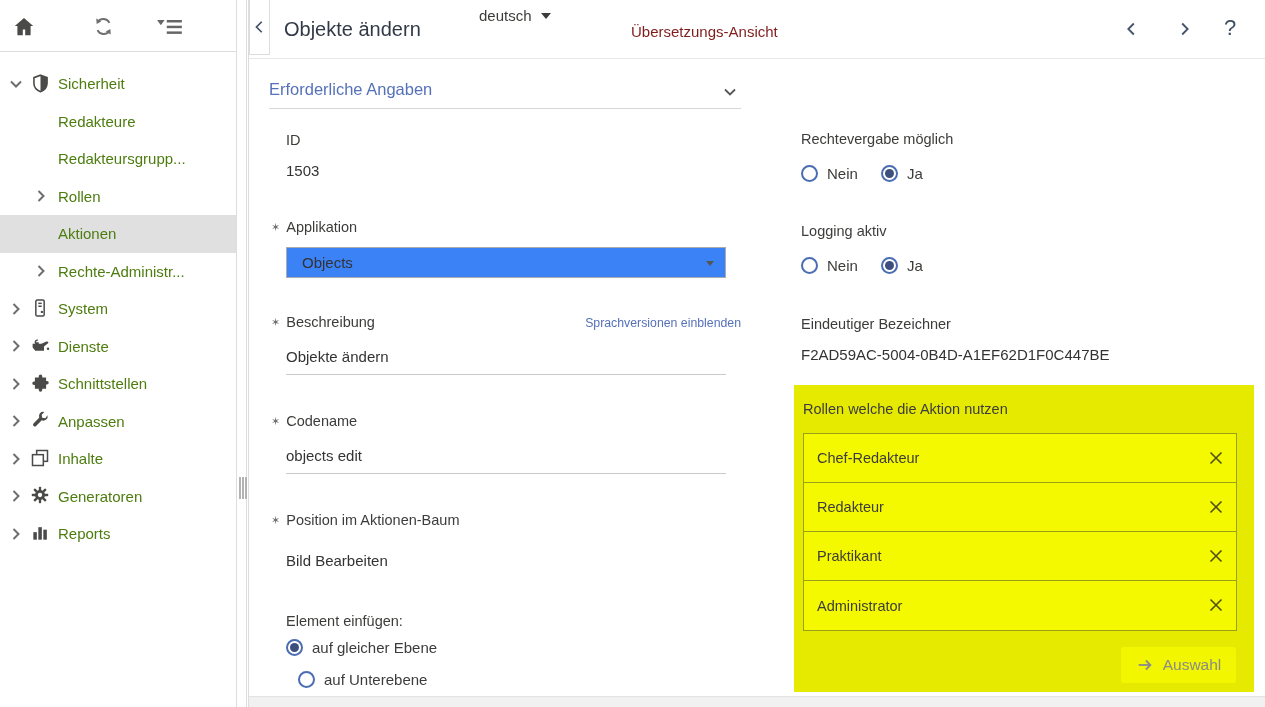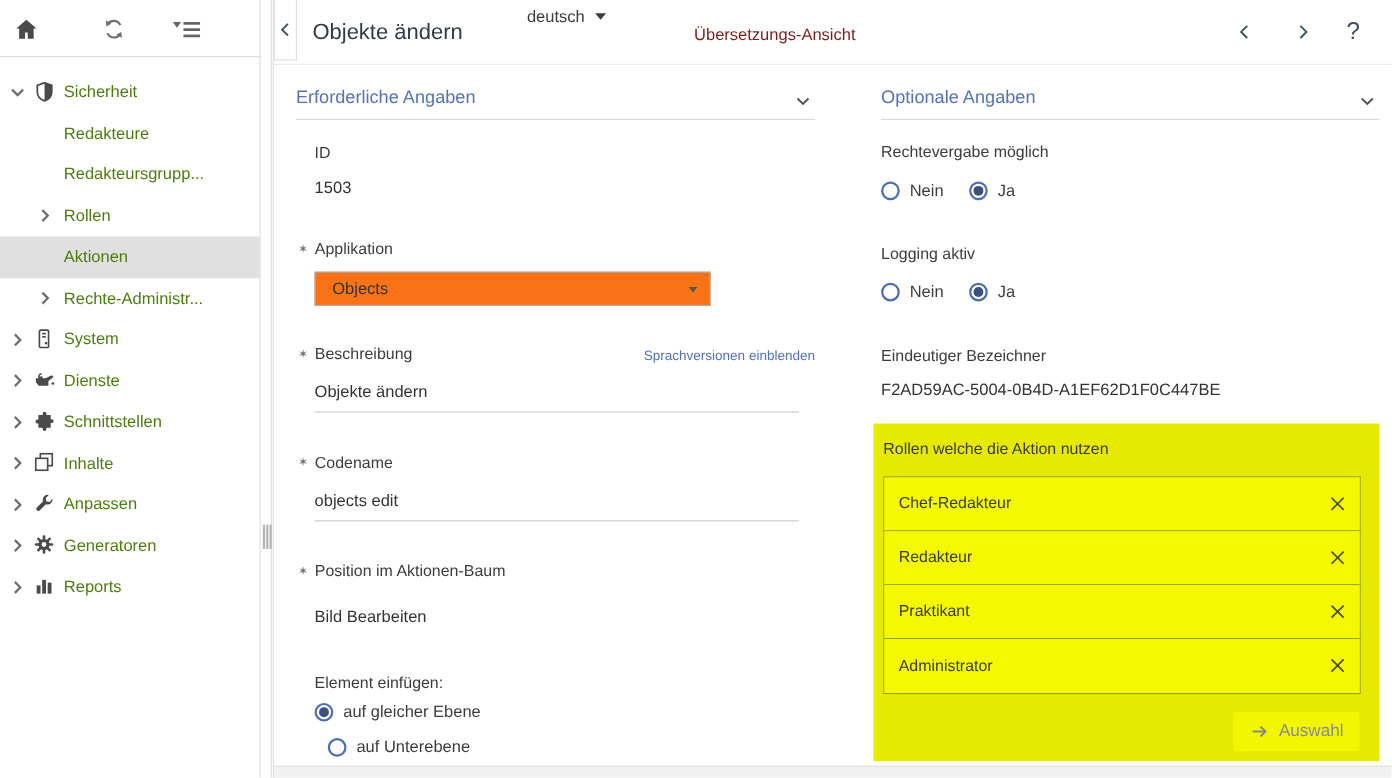--- a/index.html
+++ b/index.html
@@ -47,22 +47,22 @@
   .col-right { left:552px; width:453px; }
 
   .sec-head { position:absolute; top:80px; left:0; right:0; padding-bottom:9px; border-bottom:1px solid #d8d8d8; }
   .sec-title { font-size:16.5px; color:#5571b9; }
   .sec-chev { position:absolute; right:2px; top:3px; width:18px; height:18px; cursor:pointer; }
 
   .f-label { position:absolute; font-size:14.5px; color:#3c3c3b; white-space:nowrap; }
   .f-value { position:absolute; font-size:15px; color:#333; white-space:nowrap; }
   .req-star { color:#6f6f6f; font-size:11px; margin-right:6px; vertical-align:1px; }
 
-  .sel-box { position:absolute; left:17px; width:360px; height:31px; border:1px solid #ababab;
-             background:#f97316; display:flex; align-items:center; cursor:pointer; }
+  .sel-box { position:absolute; left:17px; width:440px; height:31px; border:1px solid #ababab;
+             background:#3b82f6; display:flex; align-items:center; cursor:pointer; }
   .sel-box .val { margin-left:15px; font-size:15px; color:#333; }
   .sel-box .caret { position:absolute; right:11px; top:13px;
                     border-left:4.5px solid transparent; border-right:4.5px solid transparent; border-top:5.5px solid #555; }
 
   .uline { position:absolute; left:17px; width:440px; height:27px; border-bottom:1px solid #c9c9c9;
            font-size:15px; color:#333; }
 
   .inline-link { position:absolute; right:0; font-size:12.3px; color:#5571b9; cursor:pointer; white-space:nowrap; }
 
   .radio-row { position:absolute; display:flex; align-items:center; font-size:15px; color:#3c3c3b; }
@@ -216,39 +216,39 @@
     </div>
 
     <div class="nav-item">
       <span class="tw0">
         <svg viewBox="0 0 16 16" width="16" height="16">
             <polyline points="5.5,3 10.5,8 5.5,13" fill="none" stroke="#6e6e6e" stroke-width="2"></polyline>
           </svg>
         </span>
       <span class="nicon">
         <svg viewBox="0 0 24 24" width="20" height="20">
+          <path d="M21 6.2a5.2 5.2 0 0 1-6.9 6.2l-6.8 6.8a2.2 2.2 0 0 1-3.1-3.1l6.8-6.8A5.2 5.2 0 0 1 17.2 2.4L14 5.6l.6 3.8 3.8.6z" fill="#4a4a49"></path>
+        </svg>
+        </span>
+      <span class="nlabel">Anpassen</span>
+    </div>
+
+    <div class="nav-item">
+      <span class="tw0">
+        <svg viewBox="0 0 16 16" width="16" height="16">
+            <polyline points="5.5,3 10.5,8 5.5,13" fill="none" stroke="#6e6e6e" stroke-width="2"></polyline>
+          </svg>
+        </span>
+      <span class="nicon">
+        <svg viewBox="0 0 24 24" width="20" height="20">
           <rect x="8" y="3" width="13" height="13" fill="none" stroke="#4a4a49" stroke-width="1.8"></rect>
           <rect x="3" y="8" width="13" height="13" fill="#fff" stroke="#4a4a49" stroke-width="1.8"></rect>
         </svg>
         </span>
       <span class="nlabel">Inhalte</span>
-    </div>
-
-    <div class="nav-item">
-      <span class="tw0">
-        <svg viewBox="0 0 16 16" width="16" height="16">
-            <polyline points="5.5,3 10.5,8 5.5,13" fill="none" stroke="#6e6e6e" stroke-width="2"></polyline>
-          </svg>
-        </span>
-      <span class="nicon">
-        <svg viewBox="0 0 24 24" width="20" height="20">
-          <path d="M21 6.2a5.2 5.2 0 0 1-6.9 6.2l-6.8 6.8a2.2 2.2 0 0 1-3.1-3.1l6.8-6.8A5.2 5.2 0 0 1 17.2 2.4L14 5.6l.6 3.8 3.8.6z" fill="#4a4a49"></path>
-        </svg>
-        </span>
-      <span class="nlabel">Anpassen</span>
     </div>
 
     <div class="nav-item">
       <span class="tw0">
         <svg viewBox="0 0 16 16" width="16" height="16">
             <polyline points="5.5,3 10.5,8 5.5,13" fill="none" stroke="#6e6e6e" stroke-width="2"></polyline>
           </svg>
         </span>
       <span class="nicon">
         <svg viewBox="0 0 24 24" width="20" height="20">
@@ -352,28 +352,20 @@
       <span class="radio sel"></span>
       <span>auf gleicher Ebene</span>
     </div>
     <div class="radio-row" style="top:671px; left:17px;padding-left:12px;">
       <span class="radio"></span>
       <span>auf Unterebene</span>
     </div>
   </div>
 
   <div class="col col-right">
-    <div class="sec-head">
-      <span class="sec-title">Optionale Angaben</span>
-      <span class="sec-chev">
-        <svg viewBox="0 0 18 18" width="18" height="18">
-            <polyline points="4,6.5 9,11.5 14,6.5" fill="none" stroke="#555" stroke-width="1.8"></polyline>
-          </svg>
-        </span>
-    </div>
 
     <div class="f-label" style="top:131px; left:0;">Rechtevergabe möglich</div>
     <div class="radio-row" style="top:165px; left:0;">
       <span class="radio"></span>
       <span>Nein</span>
     </div>
     <div class="radio-row" style="top:165px; left:80px;">
       <span class="radio sel"></span>
       <span>Ja</span>
     </div>

